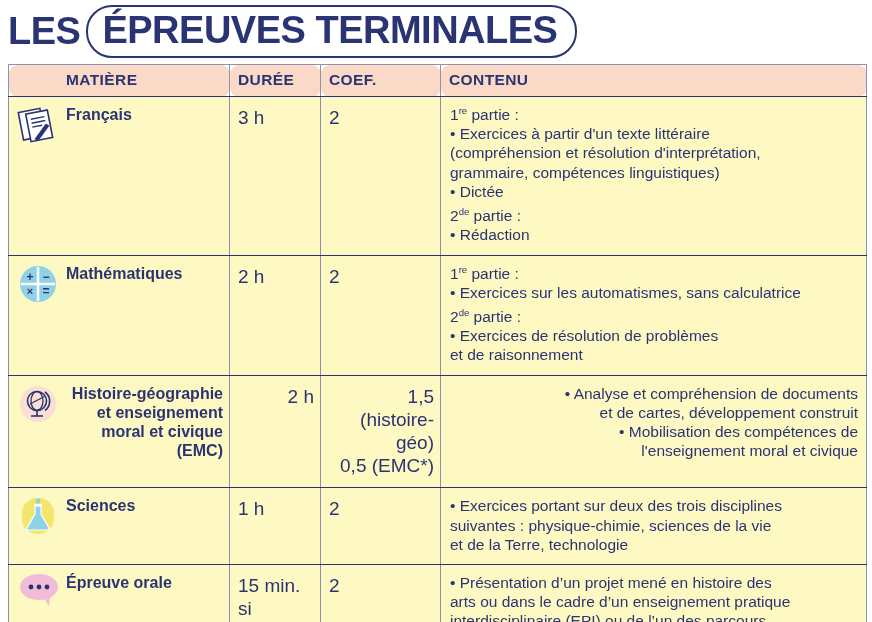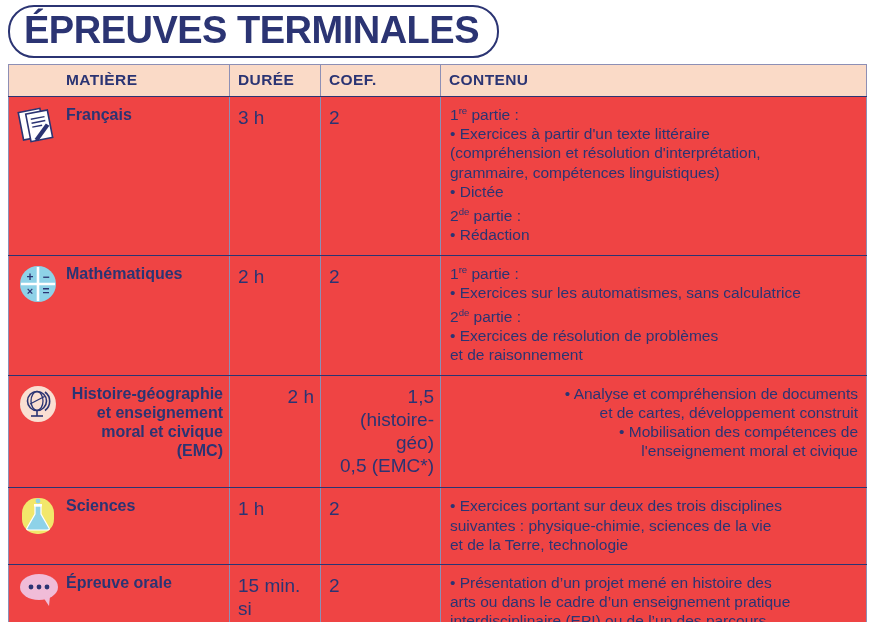--- a/index.html
+++ b/index.html
@@ -57,38 +57,39 @@
     vertical-align: top;
     border-left: 1.5px solid #8d8fb5;
     border-right: 1.5px solid #8d8fb5;
     border-bottom: 1.5px solid #2b3473;
     padding: 0;
   }
   .table tr.header-row th {
     background: #fadac7;
     border-bottom: 1.5px solid #2b3473;
     border-top: 1.5px solid #8d8fb5;
+    border-radius: 9px;
   }
   .hdr-text {
     color: #2b3473;
     font-weight: bold;
     font-size: 15.5px;
     letter-spacing: 0.4px;
     padding: 6px 8px 7px 8px;
     text-align: left;
     white-space: nowrap;
   }
   .hdr-matiere { padding-left: 57px; }
 
   .col-matiere { width: 221px; }
   .col-duree   { width: 91px; }
   .col-coef    { width: 120px; }
   .col-contenu { width: 426px; }
 
-  .body-row td { background: #ef4444; }
+  .body-row td { background: #fef9c3; }
 
   .cell-matiere {
     position: relative;
     padding: 8px 6px 10px 57px;
   }
   .subject-name {
     color: #2b3473;
     font-weight: bold;
     font-size: 16px;
     line-height: 1.2;
@@ -123,20 +124,21 @@
   .r-histoire td { height: 85px; text-align: right; }
   .r-sciences td { height: 64px; margin-top: 24px; }
   .r-orale td    { height: 120px; }
 </style>
 </head>
 <body>
 
 <div class="page">
 
   <div class="title-bar">
+    <span class="title-lead">LES</span>
     <span class="title-pill">ÉPREUVES TERMINALES</span>
   </div>
 
   <table class="table">
     <colgroup>
       <col class="col-matiere">
         <col class="col-duree">
         <col class="col-coef">
         <col class="col-contenu">
     </colgroup>

